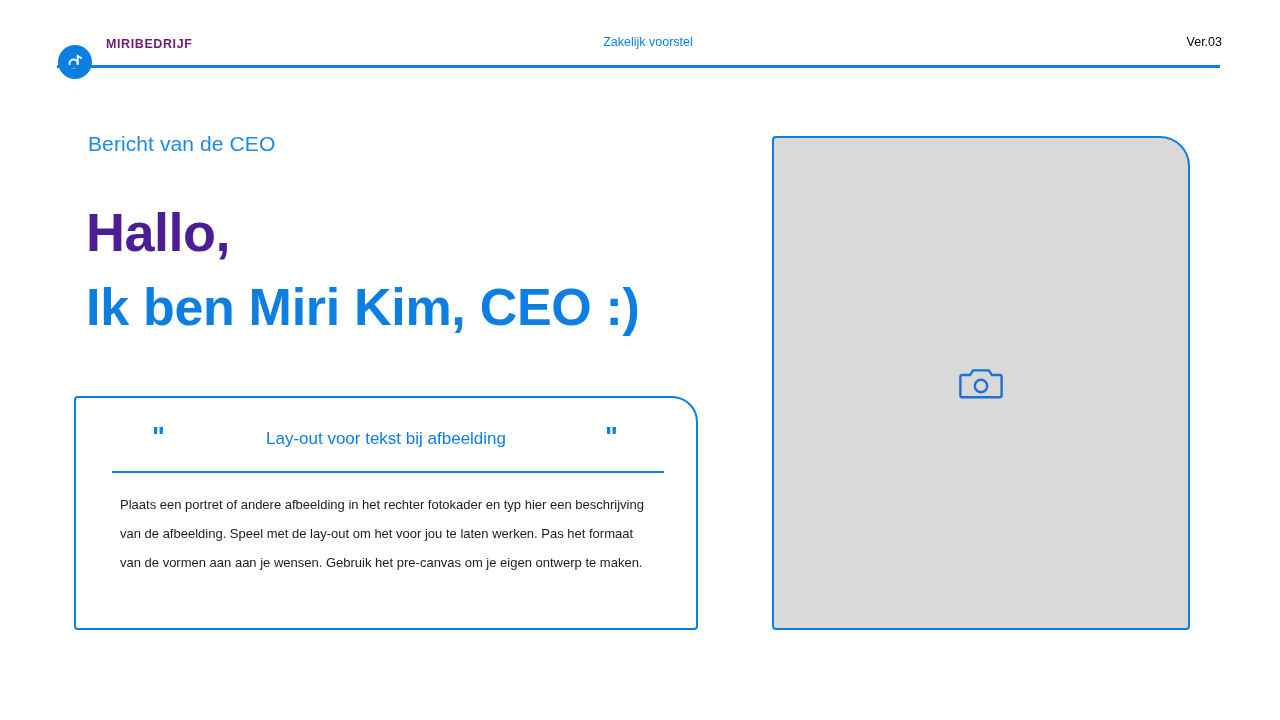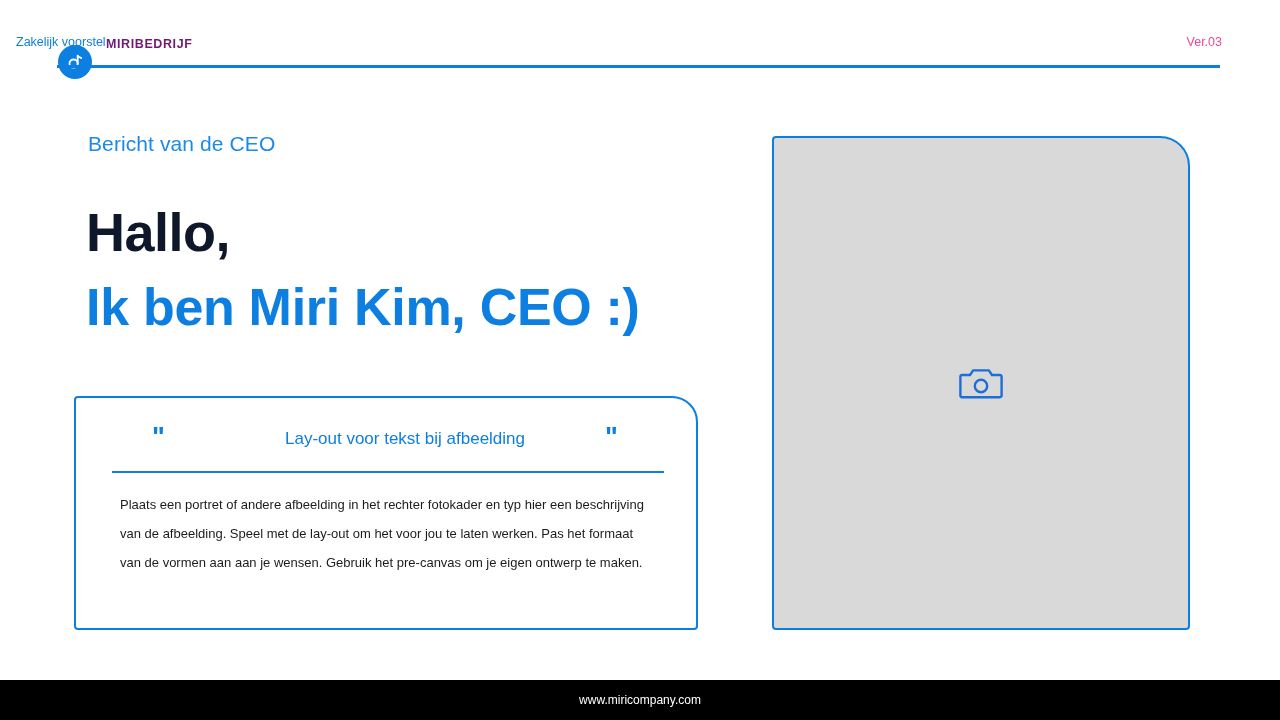--- a/index.html
+++ b/index.html
@@ -55,50 +55,50 @@
     font-size: 12.5px;
     letter-spacing: 0.6px;
     font-weight: bold;
     color: #701a75;
   }
   .header-center {
     position: absolute;
     left: 0;
     top: 35px;
     width: 1280px;
-    text-align: left;
+    text-align: center;
     font-size: 12.5px;
     color: #0d7fe0;
     padding-left: 16px;
   }
   .header-version {
     position: absolute;
     right: 58px;
     top: 35px;
     font-size: 12.5px;
-    color: #ec4899;
+    color: #000000;
     font-weight: 500;
   }
 
   
   .eyebrow {
     position: absolute;
     left: 88px;
     top: 132px;
     font-size: 21px;
     color: #1b8ae8;
     letter-spacing: 0.1px;
   }
   .headline1 {
     position: absolute;
     left: 86px;
     top: 201px;
     font-size: 54px;
     font-weight: bold;
-    color: #0f172a;
+    color: #4c1d95;
     letter-spacing: -0.5px;
   }
   .headline2 {
     position: absolute;
     left: 86px;
     top: 277px;
     font-size: 52px;
     font-weight: bold;
     color: #0d7fe0;
     letter-spacing: -0.3px;
@@ -116,21 +116,20 @@
     background: #ffffff;
   }
   .quote-title {
     position: absolute;
     left: 0;
     top: 31px;
     width: 100%;
     text-align: center;
     font-size: 17px;
     color: #0d7fe0;
-    margin-left: 19px;
   }
   .quote-underline {
     position: absolute;
     left: 36px;
     top: 73px;
     width: 552px;
     height: 2px;
     background: #0d7fe0;
   }
   .qmark {
@@ -223,17 +222,14 @@
 
   <div class="photo-frame">
     <div class="photo-icon">
       <svg width="44" height="36" viewBox="0 0 44 36" aria-hidden="true">
         <path d="M3 10 h8 l3.2 -4.6 h15.6 L33 10 h8 a1.6 1.6 0 0 1 1.6 1.6 v19 a1.6 1.6 0 0 1 -1.6 1.6 H3 a1.6 1.6 0 0 1 -1.6 -1.6 v-19 A1.6 1.6 0 0 1 3 10 z" fill="none" stroke="#1b6fd6" stroke-width="2.4"></path>
         <circle cx="22" cy="21" r="6.2" fill="none" stroke="#1b6fd6" stroke-width="2.4"></circle>
       </svg>
     </div>
   </div>
 
-  <div class="footer">
-    <div class="footer-url">www.miricompany.com</div>
-  </div>
 
 </div>
 
 </body></html>

